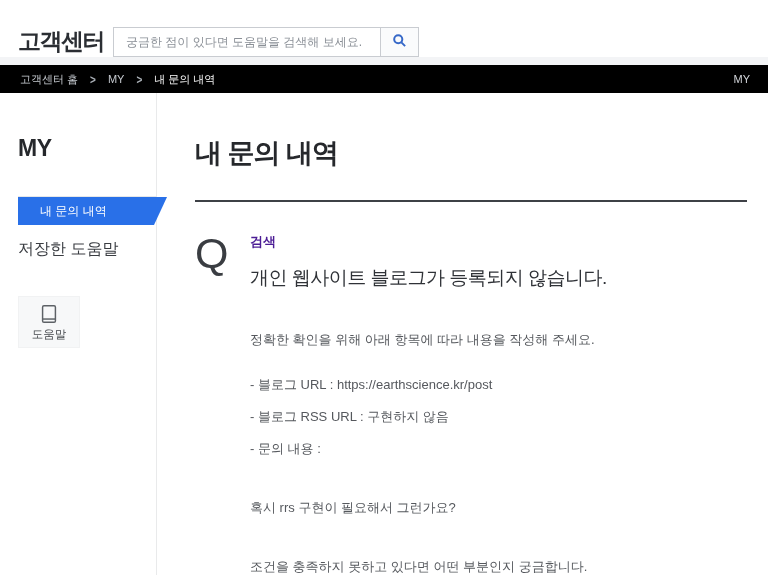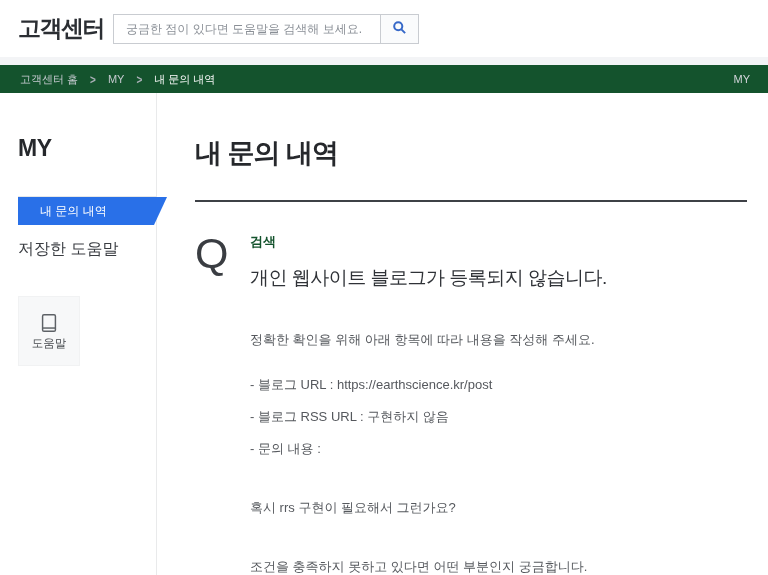--- a/index.html
+++ b/index.html
@@ -1,61 +1,61 @@
 <!DOCTYPE html>
 <html><head>
 <meta charset="utf-8">
 <style>
   * { margin:0; padding:0; box-sizing:border-box; }
   html,body { width:768px; height:575px; overflow:hidden; }
   body { font-family:"Liberation Sans","DejaVu Sans",sans-serif; background:#fff; color:#333; }
 
   
-  .header { height:57px; display:flex; align-items:center; padding-left:18px; background:#fff; }
+  .header { height:57px; display:flex; align-items:flex-end; padding-left:18px; background:#fff; }
   .logo { font-size:23px; font-weight:bold; color:#2b2e33; letter-spacing:-1.5px; cursor:pointer; }
   .search { display:flex; margin-left:9px; height:30px; border:1px solid #c9ccd1; background:#fff; }
   .search input { width:266px; border:none; padding:0 12px; font-size:12px; color:#ec4899; outline:none;
                   font-family:inherit; }
   .search input::placeholder { color:#8a8f96; }
   .search-btn { width:38px; border:none; border-left:1px solid #c9ccd1; background:#fafbfc;
                 display:flex; align-items:center; justify-content:center; cursor:pointer; }
 
   .strip { height:8px; background:#f3f4f6; }
 
   
-  .breadcrumb { height:28px; background:#14532d; display:flex; align-items:center;
+  .breadcrumb { height:28px; background:#000000; display:flex; align-items:center;
                 padding:0 18px 0 20px; font-size:11px; }
   .crumb { color:#c5c9cf; cursor:pointer; }
   .crumb.current { color:#fdfdfd; }
   .crumb-sep { margin:0 12px; color:#aab0b7; font-size:10px; font-weight:bold; transform:scaleY(1.2); }
   .breadcrumb-right { margin-left:auto; color:#d2d5da; font-size:11px; cursor:pointer; }
 
   
   .main { display:flex; height:482px; background:#fff; }
   .sidebar { width:157px; flex:0 0 157px; border-right:1px solid #e9eaeb; padding-left:18px; }
   .sidebar-title { font-size:23px; font-weight:bold; color:#26282c; margin-top:42px; letter-spacing:-0.5px; }
   .sidebar-nav { margin-top:34px; border-top:1px solid #e6e7e8; width:139px; }
   .nav-active { position:relative; z-index:2; width:149px; height:28px; line-height:28px;
                 background:#2970e8; color:#fff; font-size:12px; padding-left:22px; cursor:pointer;
                 clip-path:polygon(0 0,100% 0,calc(100% - 13px) 100%,0 100%); }
   .nav-item { margin-top:14px; font-size:16px; color:#3a3d42; cursor:pointer; }
   .shortcuts { display:flex; gap:2px; margin-top:36px; }
-  .tile { width:62px; height:70px; background:#f7f8f9; border:1px solid #f1f2f3;
+  .tile { width:62px; height:52px; background:#f7f8f9; border:1px solid #f1f2f3;
           display:flex; flex-direction:column; align-items:center; justify-content:center;
           gap:2px; cursor:pointer; }
   .tile-label { font-size:11.5px; color:#45484d; }
   .tile svg { display:block; }
 
   
   .content { flex:1; padding-left:38px; padding-right:20px; }
   .page-title { font-size:27px; font-weight:bold; color:#26282c; margin-top:42px; letter-spacing:-1px; }
   .title-divider { height:2px; background:#3e4146; margin-top:29px; width:552px; }
   .question-head { display:flex; margin-top:31px; }
   .q-marker { width:55px; flex:0 0 55px; font-size:43px; font-weight:300; color:#3a3d42; line-height:0.95; }
-  .q-category { font-size:13px; font-weight:bold; color:#14532d; }
+  .q-category { font-size:13px; font-weight:bold; color:#4c1d95; }
   .q-title { font-size:19px; color:#2f3237; margin-top:14px; letter-spacing:-0.5px; }
   .question-body { margin-left:55px; font-size:13px; color:#55585d; }
   .qb-line { line-height:16px; }
   .m-first { margin-top:41px; }
   .m-xl { margin-top:29px; }
   .m-sm { margin-top:16px; }
   .m-lg { margin-top:28px; }
   .m-md { margin-top:43px; }
 </style>
 </head>

